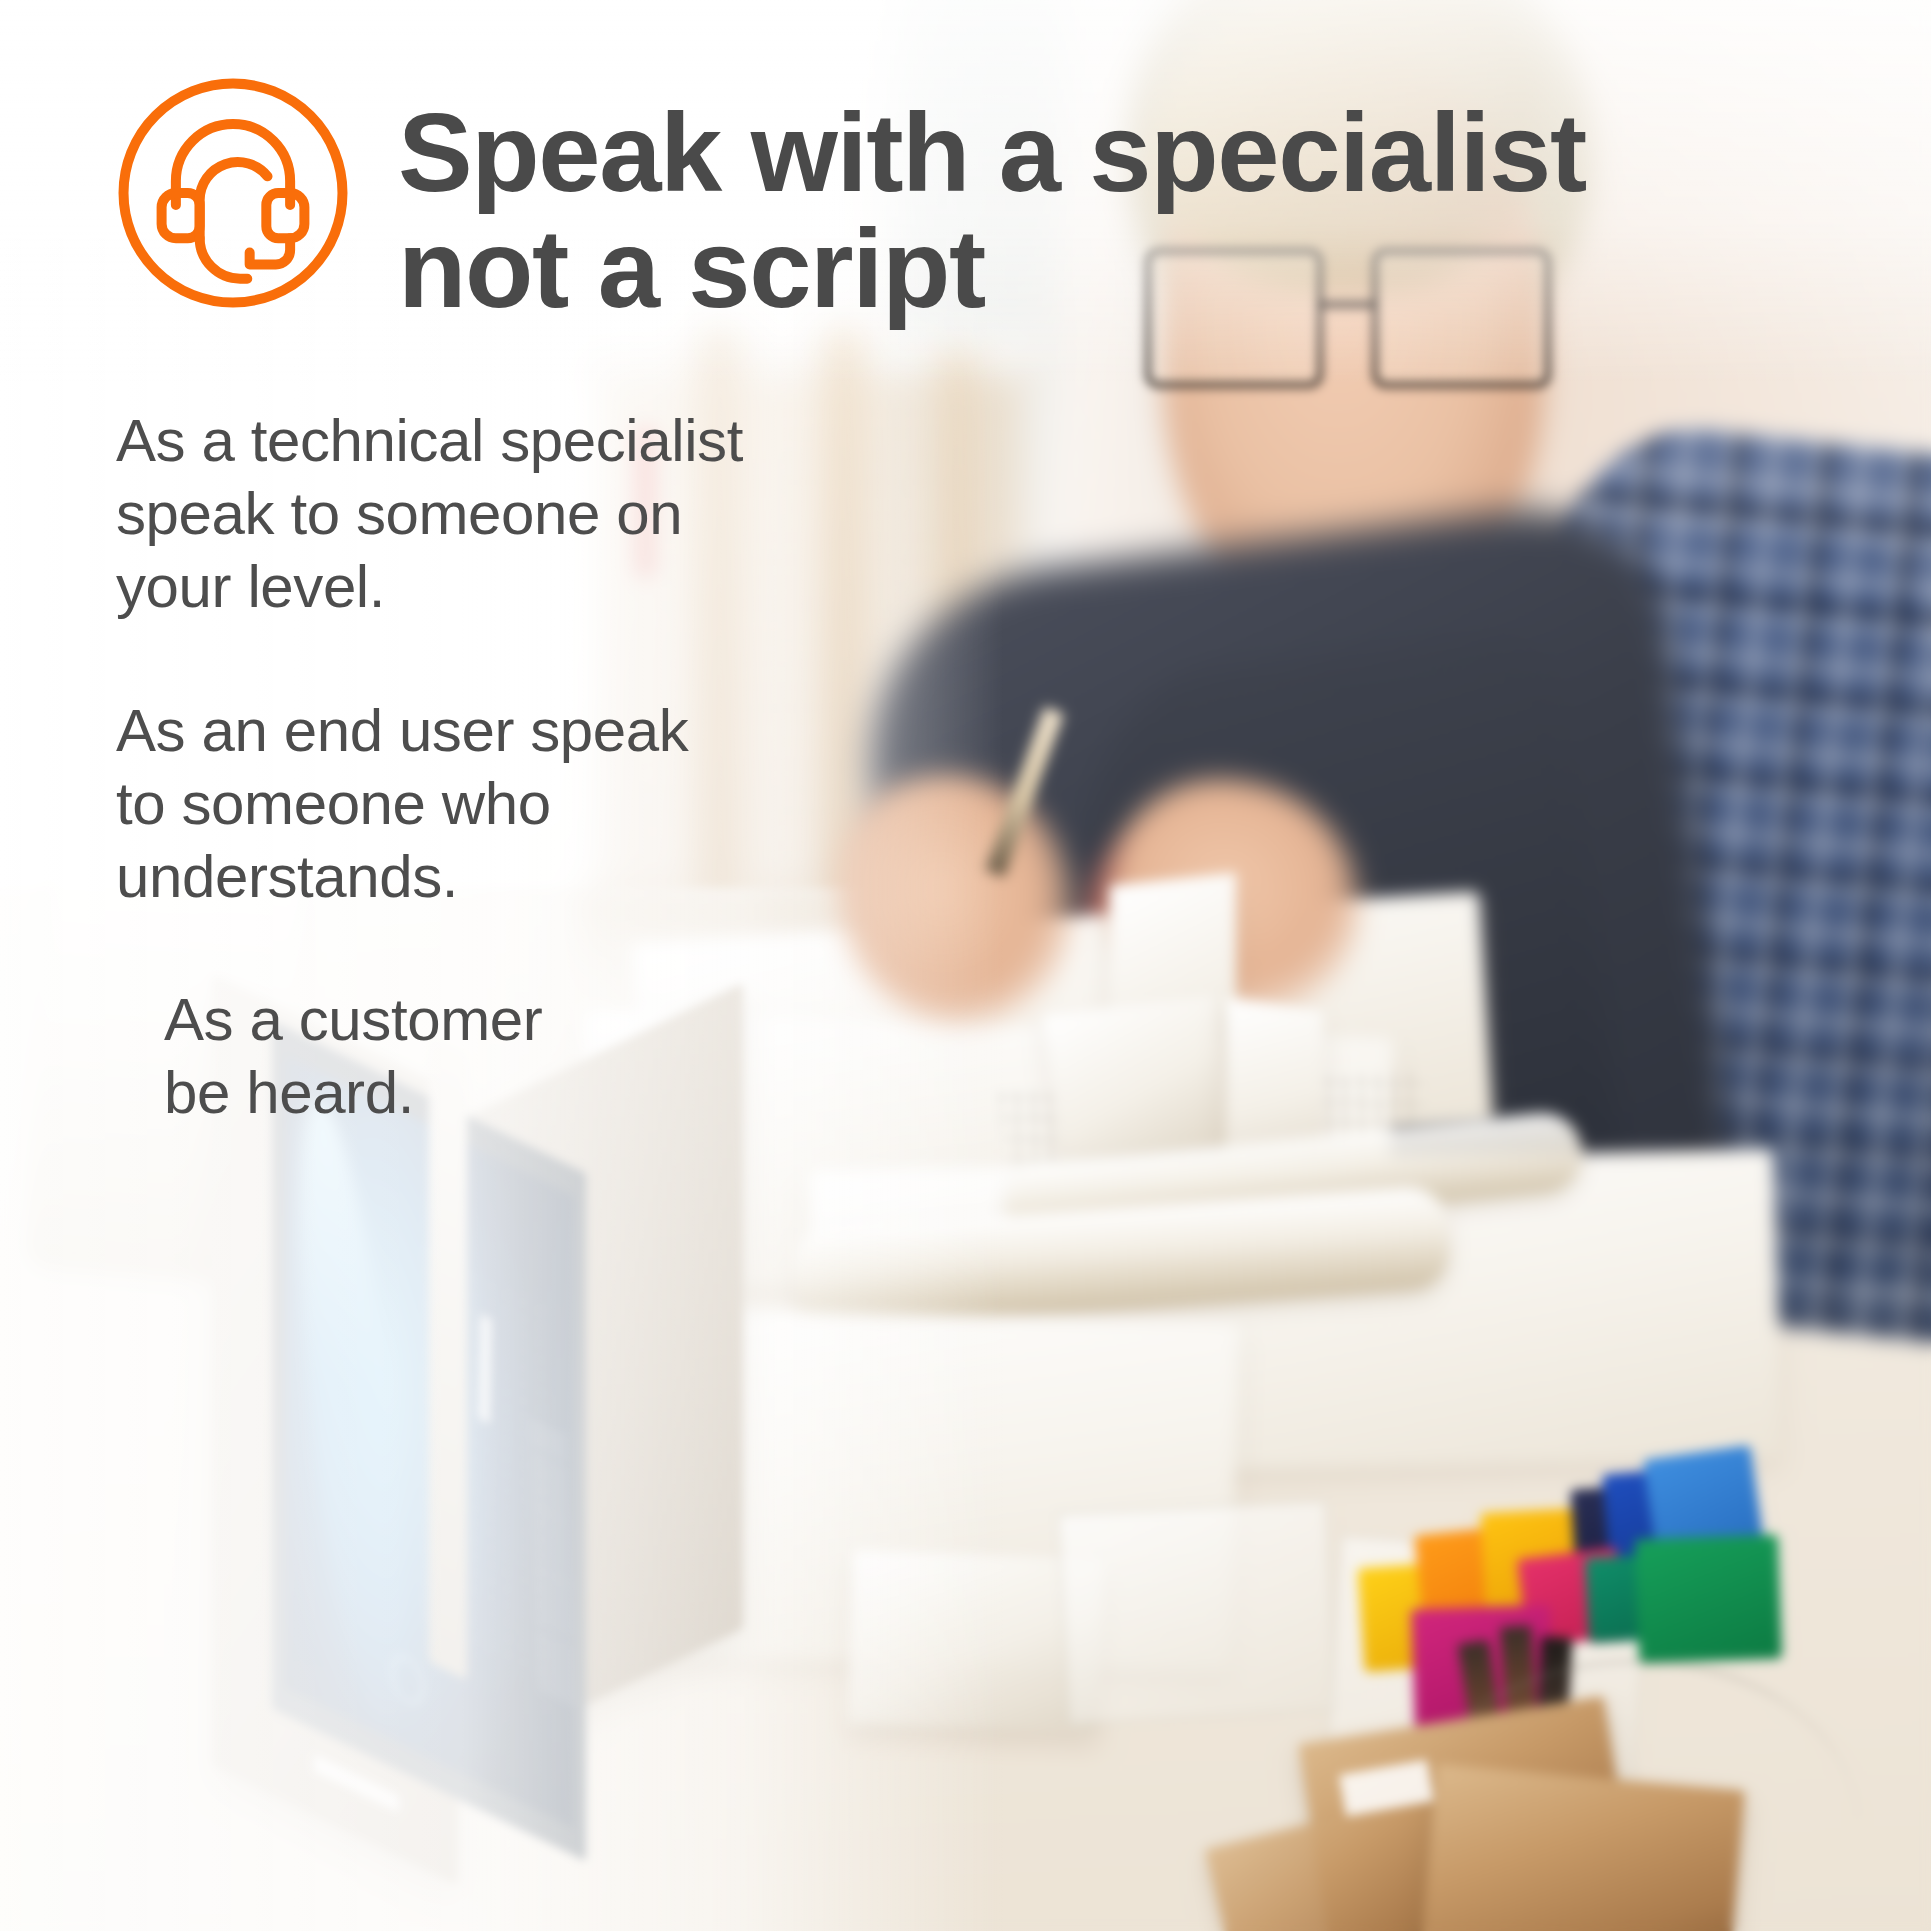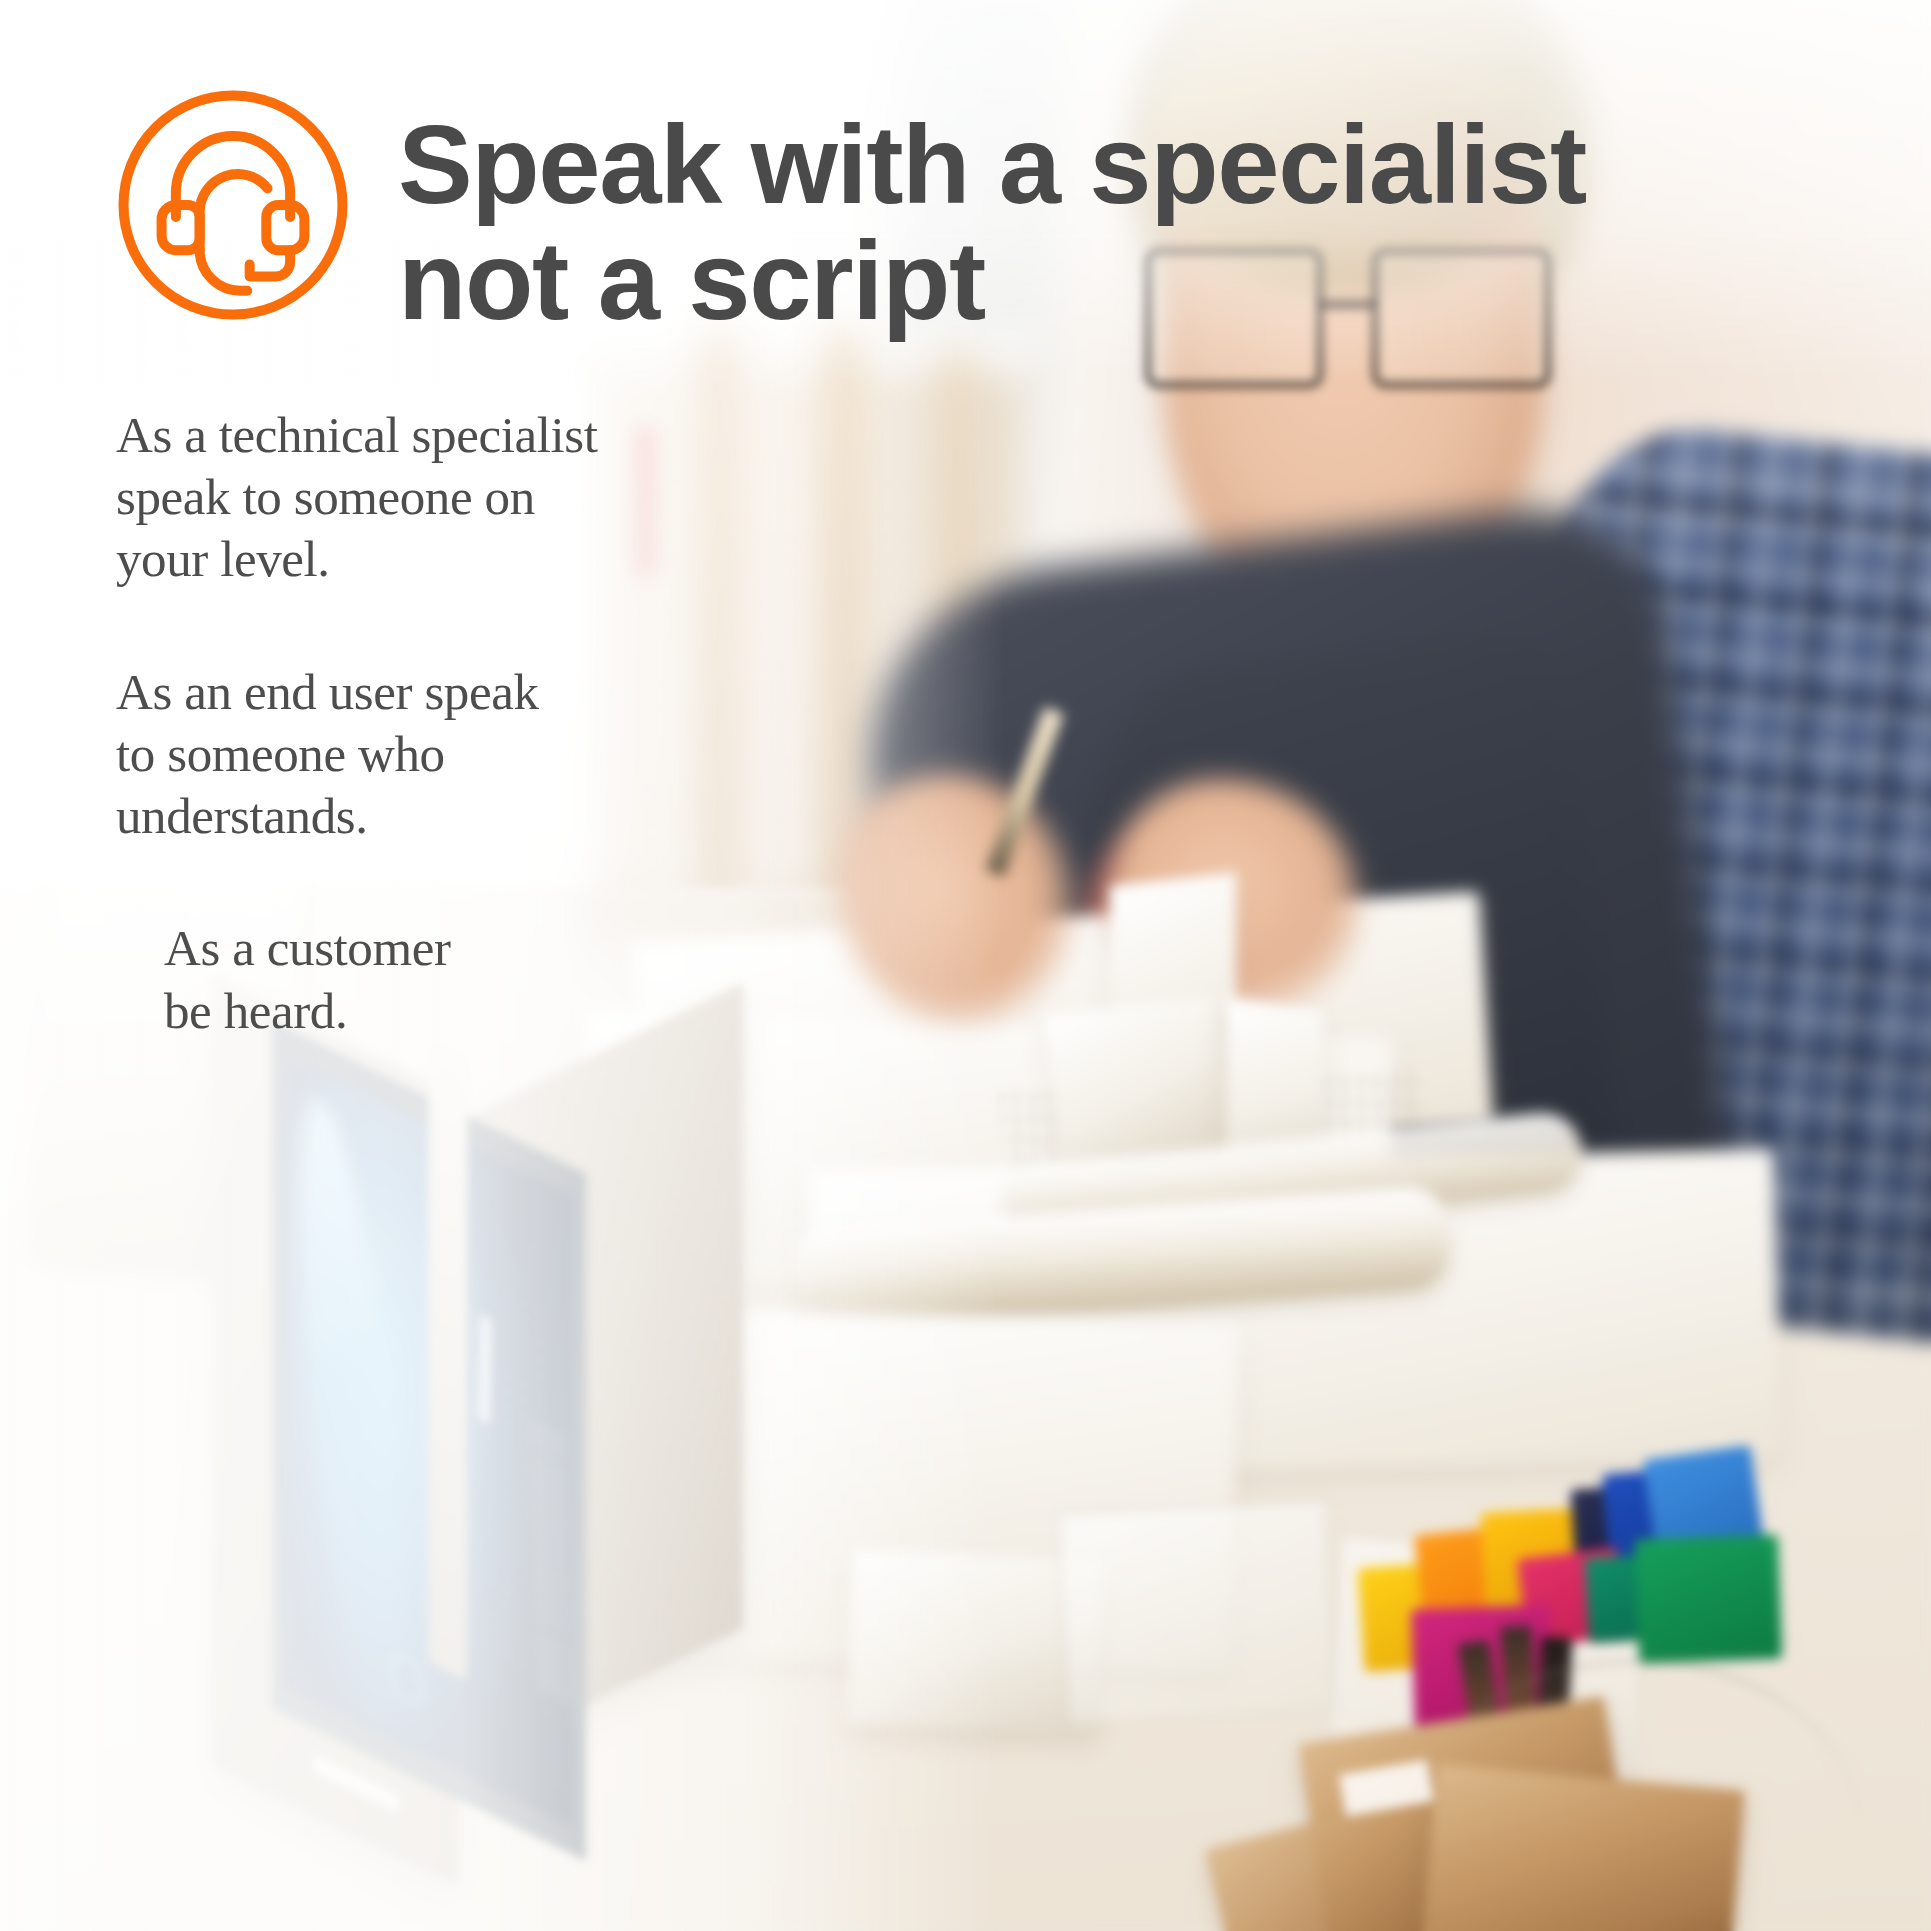--- a/index.html
+++ b/index.html
@@ -396,21 +396,21 @@
     z-index: 1;
     pointer-events: none;
   }
 
   
   .content { position: absolute; inset: 0; z-index: 3; }
 
   .header {
     position: absolute;
     left: 114px;
-    top: 86px;
+    top: 74px;
     display: flex;
     align-items: flex-start;
     gap: 46px;
   }
   .headset-icon { width: 238px; height: 238px; flex: 0 0 238px; display: block; }
 
   .headline {
     margin: 0;
     padding-top: 21px;
     font-family: "Liberation Sans", "DejaVu Sans", sans-serif;
@@ -424,23 +424,23 @@
   }
 
   .body-copy {
     position: absolute;
     left: 116px;
     top: 404px;
     width: 830px;
   }
   .para {
     margin: 0 0 70px 0;
-    font-family: Liberation Serif, serif;
+    font-family: Liberation Sans, sans-serif;
     font-weight: 400;
-    font-size: 51px;
+    font-size: 60px;
     line-height: 1.22;
     letter-spacing: -0.4px;
     color: #4d4d4d;
     white-space: pre-line;
   }
   .para:last-child { margin-bottom: 0; margin-left: 48px; }
 </style>
 </head>
 <body>
 

